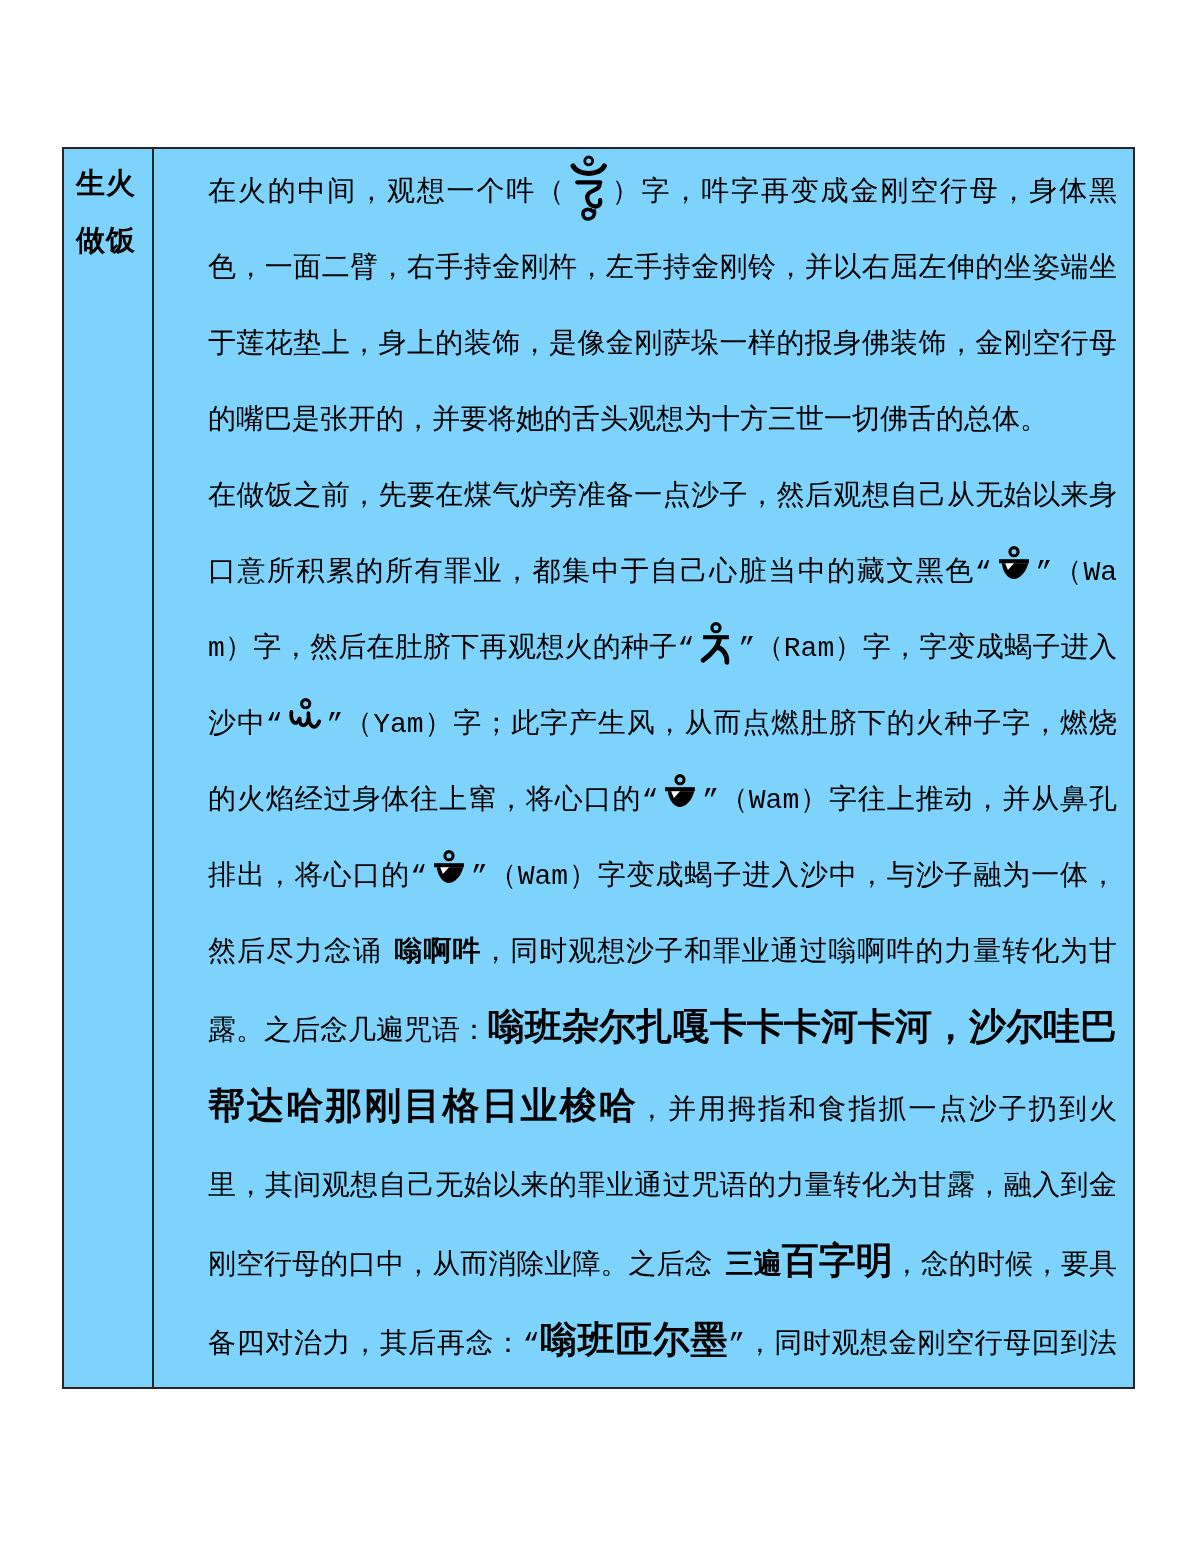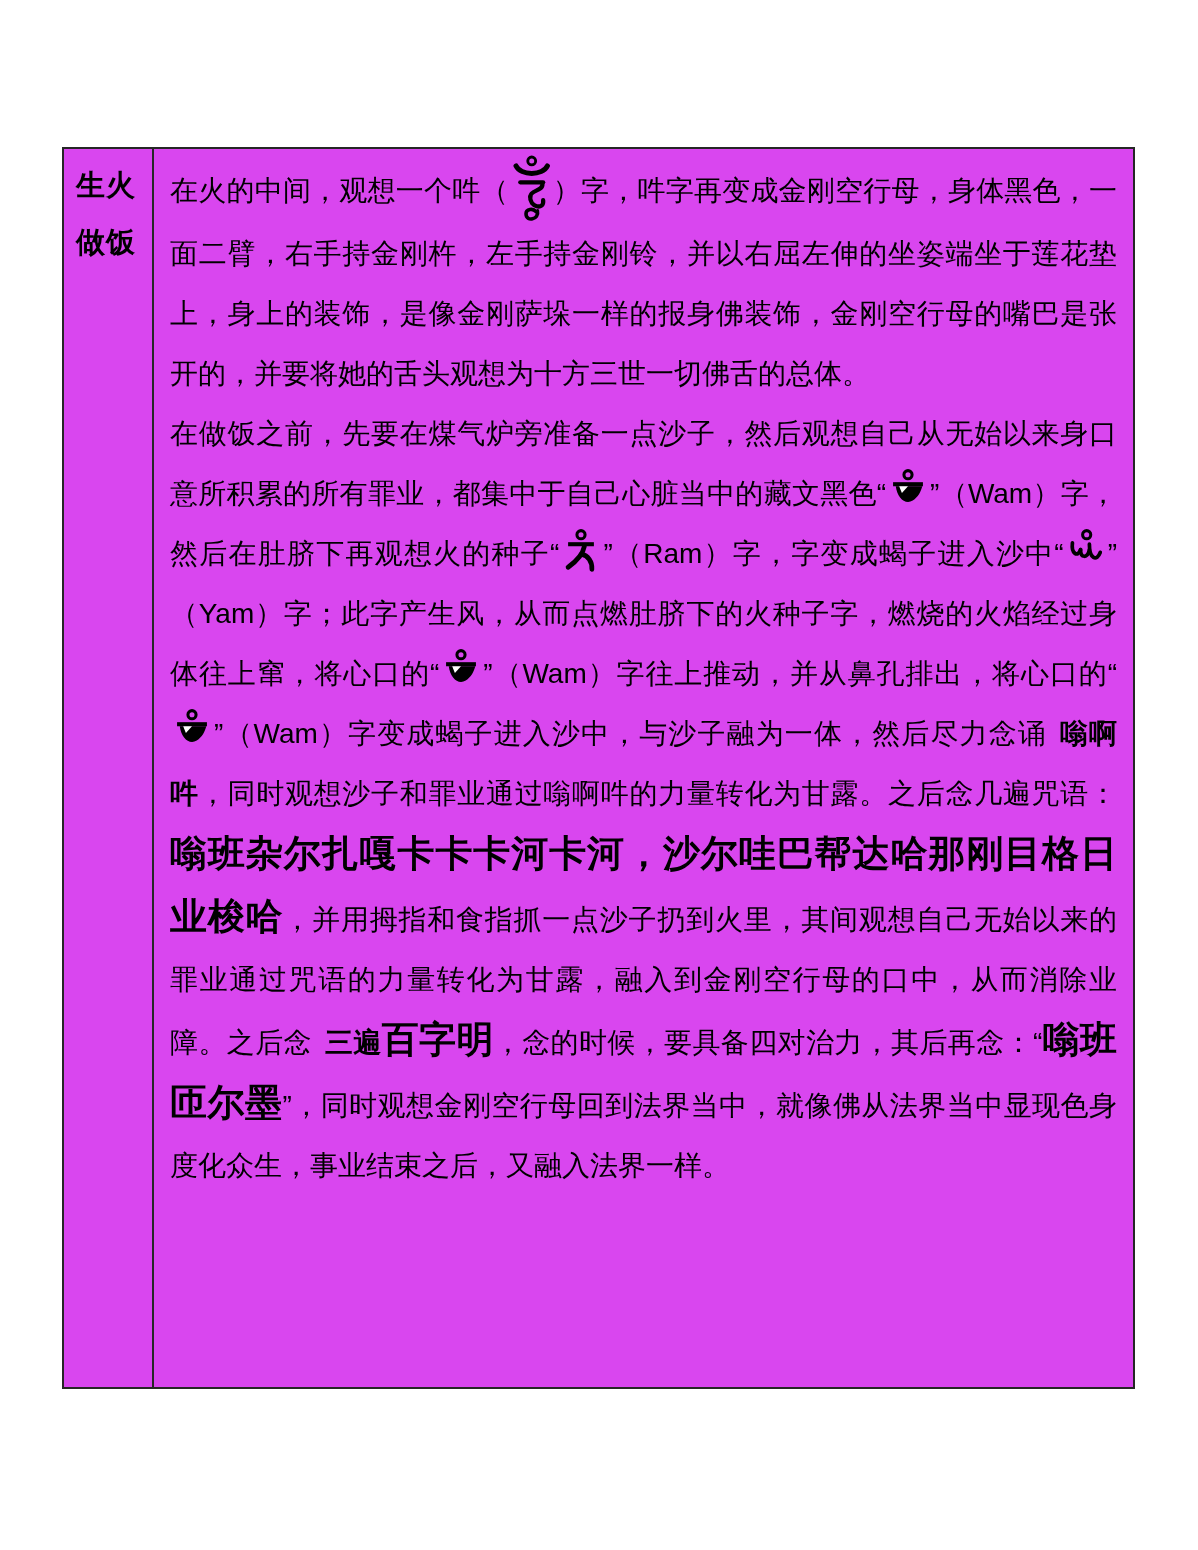--- a/index.html
+++ b/index.html
@@ -11,21 +11,22 @@
     color:#000;
     overflow:hidden;
   }
   .doc-table{
     position:absolute;
     left:62px;top:147px;
     width:1073px;height:1242px;
     border:2px solid #262626;
     display:flex;
     box-sizing:border-box;
-    background:#d946ef;
+    background:#7dd3fc;
+    font-family:Liberation Mono, monospace;
   }
   .header-cell{
     width:90px;
     flex:0 0 90px;
     border-right:2px solid #262626;
     box-sizing:border-box;
     padding:8px 6px 0 12px;
   }
   .row-header{
     font-weight:bold;
@@ -36,24 +37,25 @@
     letter-spacing:1px;
   }
   .content-cell{
     flex:1;
     box-sizing:border-box;
     padding:6px 16px 0 16px;
     overflow:hidden;
   }
   .para{
     font-size:28px;
-    line-height:60px;
+    line-height:76px;
     text-align:justify;
     text-justify:inter-ideograph;
     word-break:break-all;
+    margin-left:38px;
   }
   .seg-text{font-weight:normal;}
   .seg-bold{font-weight:bold;padding-left:13px;}
   .seg-bold_large{font-weight:bold;font-size:37px;}
   .glyph{
     display:inline-block;
     vertical-align:-10px;
     margin:0 3px;
   }
   .glyph svg{display:block;}

